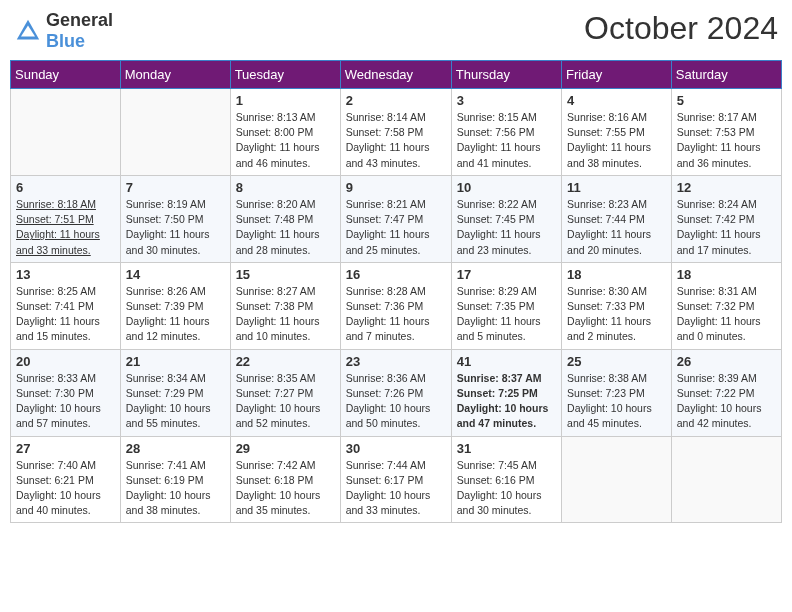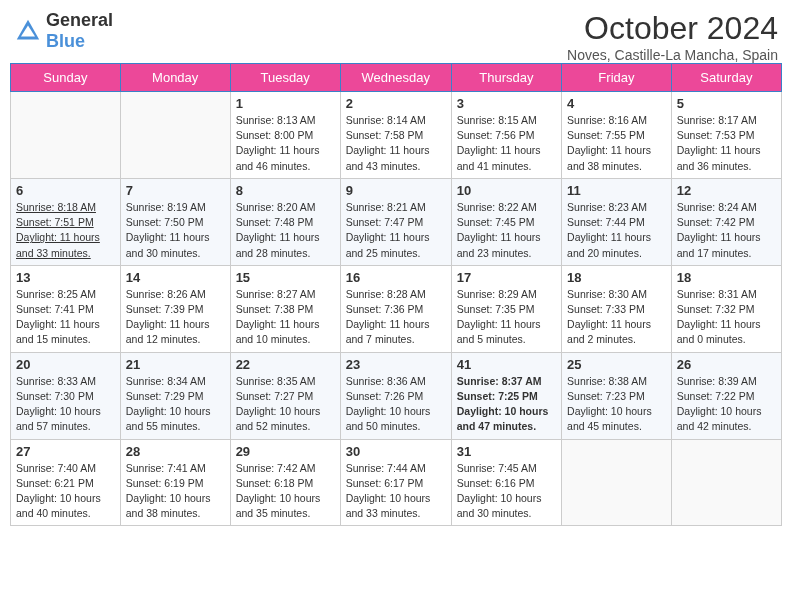--- a/index.html
+++ b/index.html
@@ -7,20 +7,21 @@
       font-family: Arial, sans-serif;
       background: #fff;
       width: 792px;
       min-height: 612px;
       padding: 10px;
     }
     .header {
       display: flex;
       justify-content: space-between;
       align-items: flex-start;
+      margin-bottom: 8px;
       padding: 0 4px;
     }
     .logo {
       display: flex;
       align-items: center;
       gap: 4px;
     }
     .logo-text-general {
       font-size: 18px;
       font-weight: bold;
@@ -46,25 +47,25 @@
     .location-title {
       font-size: 14px;
       color: #555;
     }
     .calendar {
       width: 100%;
       border-collapse: collapse;
       border: 1px solid #ccc;
     }
     .calendar th {
-      background-color: #ec4899;
+      background-color: #701a75;
       color: #fff;
       font-size: 13px;
       padding: 6px 4px;
-      text-align: center;
+      text-align: left;
       border: 1px solid #3a80c9;
       font-weight: normal;
     }
     .calendar td {
       border: 1px solid #ccc;
       vertical-align: top;
       padding: 4px 5px;
       width: 113px;
       min-height: 80px;
       height: 80px;
@@ -101,21 +102,20 @@
       <polygon points="20,4 36,32 4,32" fill="#4a90d9"></polygon>
       <polygon points="20,12 30,28 10,28" fill="#fff"></polygon>
     </svg>
     <div>
       <span class="logo-text-general">General</span><br>
       <span class="logo-text-blue">Blue</span>
     </div>
   </div>
   <div class="title-section">
     <div class="month-title">October 2024</div>
-    <div class="location-title">Noves, Castille-La Mancha, Spain</div>
   </div>
 </div>
 
 <table class="calendar">
   <thead>
     <tr>
     <th>Sunday</th>
         <th>Monday</th>
         <th>Tuesday</th>
         <th>Wednesday</th>

